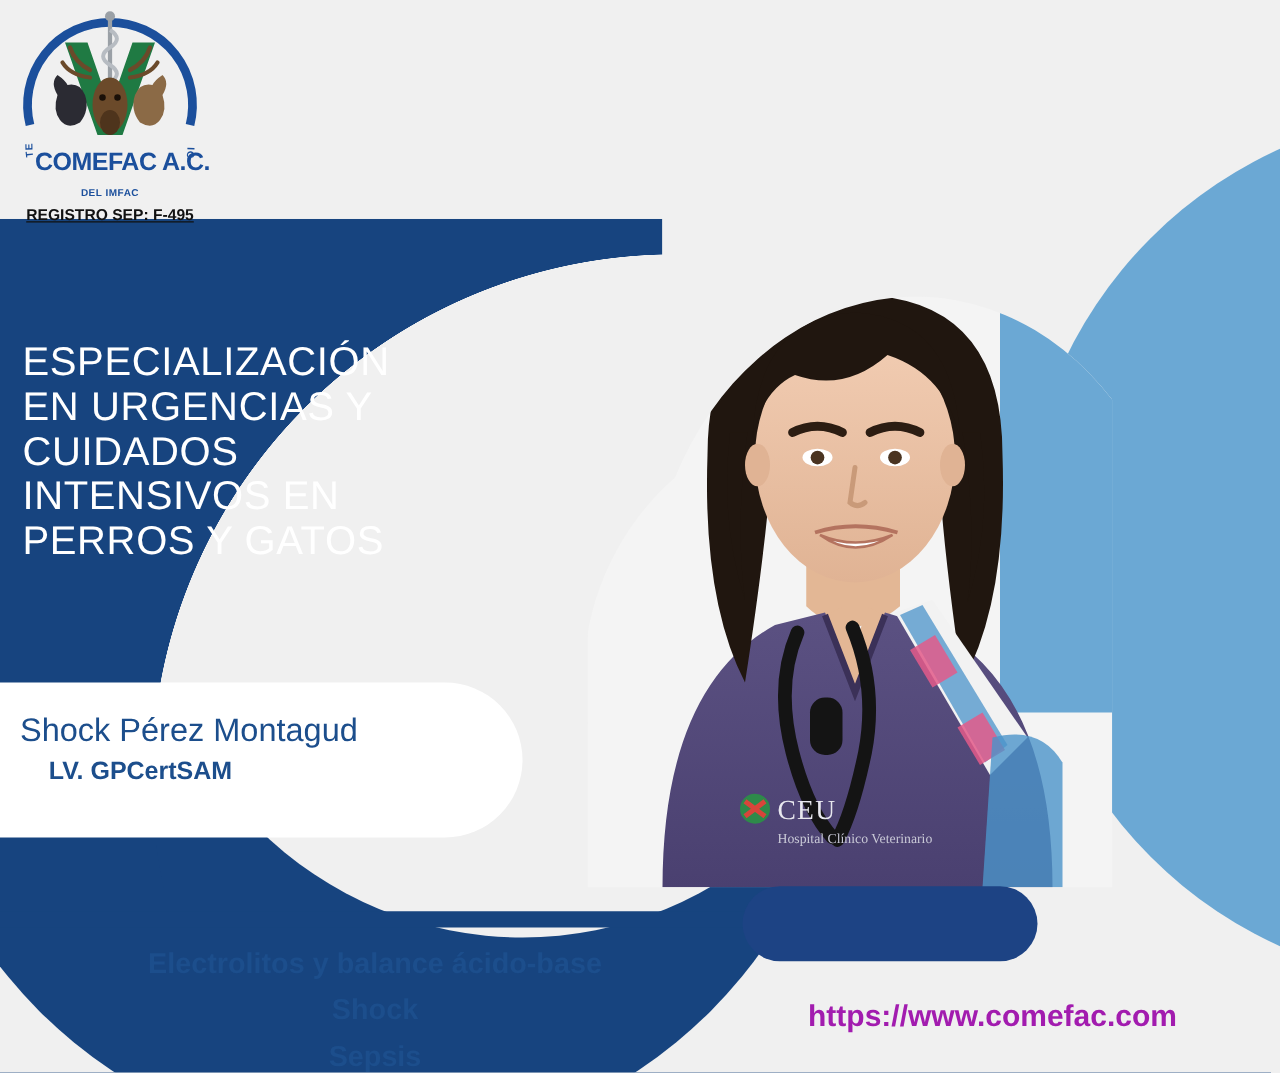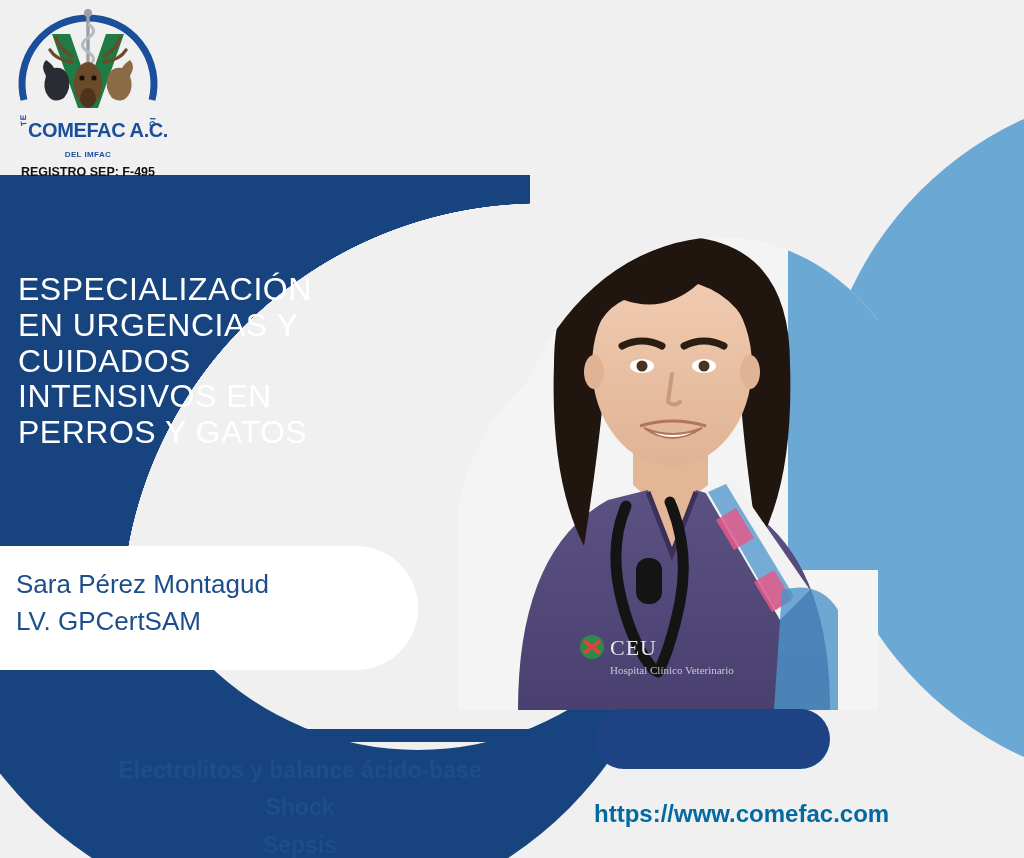--- a/index.html
+++ b/index.html
@@ -22,21 +22,21 @@
     left:818px; top:88px;
     width:700px; height:700px;
     border-radius:50%;
     background:#6ba8d4;
     z-index:1;
   }
 
   
   .photo-wrap{
     position:absolute;
-    left:458px; top:150px;
+    left:470px; top:150px;
     width:420px; height:560px;
     z-index:3;
   }
   .photo{
     position:absolute;
     inset:0;
     overflow:hidden;
   }
 
   
@@ -95,23 +95,24 @@
     padding:20px 0 0 76px;
   }
   .speaker-name{
     color:#1c4e8c;
     font-size:26px;
     line-height:1.42;
     font-weight:400;
   }
   .speaker-cred{
     color:#1c4e8c;
-    font-size:26px;
+    font-size:20px;
     line-height:1.42;
-    font-weight:normal;
+    font-weight:bold;
+    margin-left:23px;
   }
 
   
   .bottom-rule{
     position:absolute;
     left:0; top:729px;
     width:618px; height:13px;
     background:#17447f;
     z-index:6;
   }
@@ -136,24 +137,24 @@
     font-size:23px;
     line-height:1.62;
   }
 
   
   .url-text{
     position:absolute;
     left:594px; top:800px;
     width:400px;
     z-index:8;
-    color:#0369a1;
+    color:#a21caf;
     font-weight:bold;
     font-size:24px;
-    text-align:left;
+    text-align:center;
   }
 
   
   .logo{
     position:absolute;
     left:8px; top:4px;
     width:160px; height:165px;
     z-index:10;
     text-align:center;
   }
@@ -177,20 +178,21 @@
     letter-spacing:0.4px;
     line-height:1;
     margin-top:11px;
   }
   .logo-reg{
     color:#111111;
     font-weight:bold;
     font-size:12.5px;
     line-height:1;
     margin-top:7px;
+    text-decoration:underline;
   }
 </style>
 </head>
 <body>
 
 <div id="poster">
 
   <div class="blue-circle"></div>
 
   <div class="blue-arc"></div>
@@ -269,21 +271,21 @@
 
   <div class="blue-panel"></div>
 
   <div class="title">ESPECIALIZACIÓN
 EN URGENCIAS Y
 CUIDADOS
 INTENSIVOS EN
 PERROS Y GATOS</div>
 
   <div class="speaker-pill">
-    <div class="speaker-name">Sara Pérez Montagud</div>
+    <div class="speaker-name">Shock Pérez Montagud</div>
     <div class="speaker-cred">LV. GPCertSAM</div>
   </div>
 
   <div class="bottom-rule"></div>
   <div class="url-pill"></div>
 
   <div class="topics">
     <div>Electrolitos y balance ácido-base</div>
     <div>Shock</div>
     <div>Sepsis</div>

